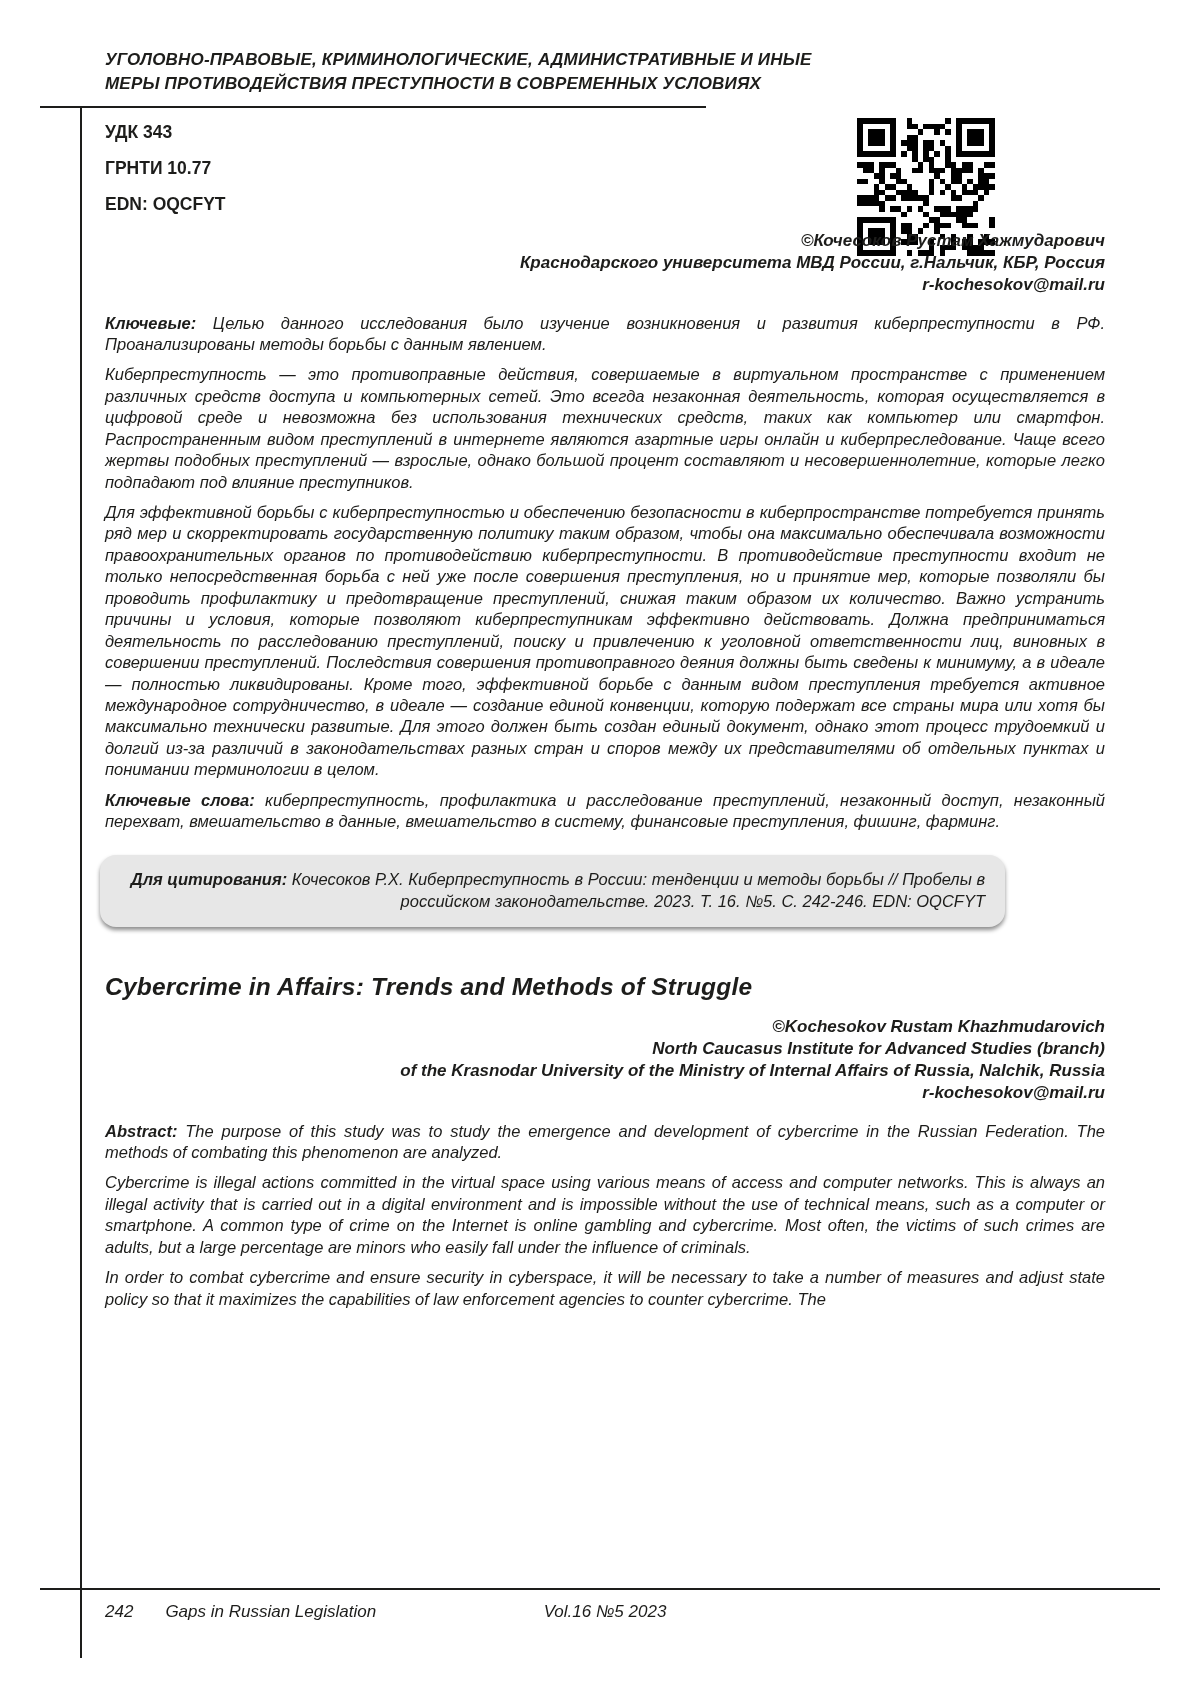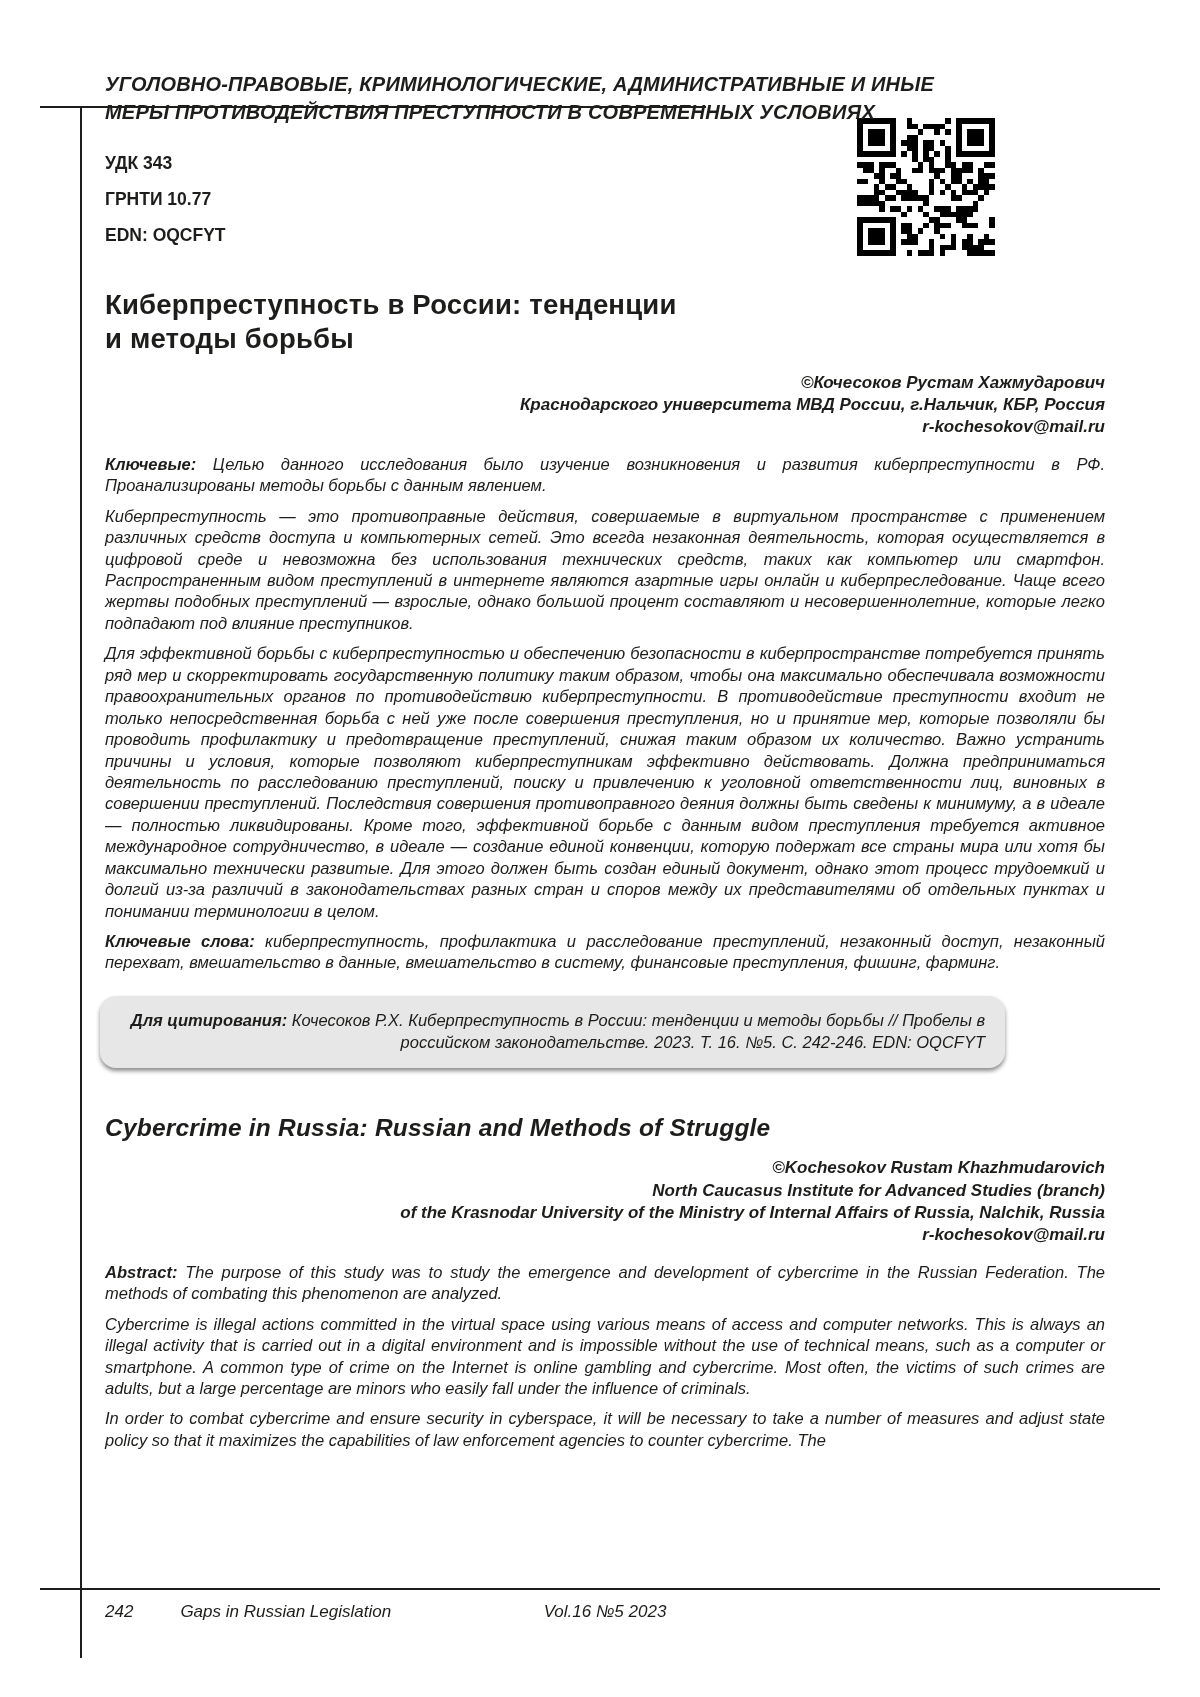--- a/index.html
+++ b/index.html
@@ -12,21 +12,21 @@
   .page { position:absolute; inset:0; }
 
   
   .head-rule   { position:absolute; left:40px;  top:106px;  width:666px;  height:2px; background:#1d1d1b; }
   .vline       { position:absolute; left:80px;  top:106px;  width:2px;    height:1552px; background:#1d1d1b; }
   .footer-rule { position:absolute; left:40px;  top:1588px; width:1120px; height:2px; background:#1d1d1b; }
 
   .content { position:absolute; left:105px; top:0; width:1000px; }
 
   .running-head {
-    margin-top:70px; font-size:20px; font-weight:700; font-style:italic;
+    margin-top:48px; font-size:17px; font-weight:700; font-style:italic;
     line-height:1.42; letter-spacing:.2px;
   }
 
   .meta { margin-top:26px; font-size:17.5px; font-weight:700; }
   .meta > div { margin-bottom:15px; }
 
   .qr { position:absolute; left:857px; top:118px; width:138px; height:138px; }
   .qr svg { display:block; width:138px; height:138px; }
 
   .ru-title { margin-top:42px; font-size:27.5px; font-weight:700; line-height:1.25; letter-spacing:.2px; }
@@ -50,21 +50,21 @@
     font-style:italic; font-size:16.5px; line-height:1.35; text-align:right;
   }
 
   .en-title { margin-top:46px; font-size:24.5px; font-weight:700; font-style:italic; letter-spacing:.2px; }
 
   .footer {
     position:absolute; left:105px; top:1602px; width:1000px;
     display:flex; align-items:flex-start;
     font-size:17px; font-style:italic;
   }
-  .footer-left   { flex:0 0 40%; display:flex; gap:47px; }
+  .footer-left   { flex:0 0 40%; display:flex; gap:32px; }
   .footer-center { flex:0 0 20%; text-align:center; }
   .footer-right  { flex:0 0 40%; text-align:right; line-height:1.55; }
 </style>
 </head>
 <body>
 
 <div class="page">
 
   <div class="head-rule"></div>
   <div class="vline"></div>
@@ -293,41 +293,37 @@
       <div>УГОЛОВНО-ПРАВОВЫЕ, КРИМИНОЛОГИЧЕСКИЕ, АДМИНИСТРАТИВНЫЕ И ИНЫЕ</div>
       <div>МЕРЫ ПРОТИВОДЕЙСТВИЯ ПРЕСТУПНОСТИ В СОВРЕМЕННЫХ УСЛОВИЯХ</div>
     </div>
 
     <div class="meta">
       <div>УДК 343</div>
       <div>ГРНТИ 10.77</div>
       <div>EDN: OQCFYT</div>
     </div>
 
-    <h1 class="ru-title">
-      <span>Киберпреступность в России: тенденции</span><br>
-      <span>и методы борьбы</span>
-    </h1>
 
     <div class="authors">
       <div>©Кочесоков Рустам Хажмударович</div>
       <div>Краснодарского университета МВД России, г.Нальчик, КБР, Россия</div>
       <div>r-kochesokov@mail.ru</div>
     </div>
 
     <p class="body first"><span class="blabel">Ключевые:</span><span> Целью данного исследования было изучение возникновения и развития киберпреступности в РФ. Проанализированы методы борьбы с данным явлением.</span></p>
 
     <p class="body">Киберпреступность — это противоправные действия, совершаемые в виртуальном пространстве с применением различных средств доступа и компьютерных сетей. Это всегда незаконная деятельность, которая осуществляется в цифровой среде и невозможна без использования технических средств, таких как компьютер или смартфон. Распространенным видом преступлений в интернете являются азартные игры онлайн и киберпреследование. Чаще всего жертвы подобных преступлений — взрослые, однако большой процент составляют и несовершеннолетние, которые легко подпадают под влияние преступников.</p>
     <p class="body">Для эффективной борьбы с киберпреступностью и обеспечению безопасности в киберпространстве потребуется принять ряд мер и скорректировать государственную политику таким образом, чтобы она максимально обеспечивала возможности правоохранительных органов по противодействию киберпреступности. В противодействие преступности входит не только непосредственная борьба с ней уже после совершения преступления, но и принятие мер, которые позволяли бы проводить профилактику и предотвращение преступлений, снижая таким образом их количество. Важно устранить причины и условия, которые позволяют киберпреступникам эффективно действовать. Должна предприниматься деятельность по расследованию преступлений, поиску и привлечению к уголовной ответственности лиц, виновных в совершении преступлений. Последствия совершения противоправного деяния должны быть сведены к минимуму, а в идеале — полностью ликвидированы. Кроме того, эффективной борьбе с данным видом преступления требуется активное международное сотрудничество, в идеале — создание единой конвенции, которую подержат все страны мира или хотя бы максимально технически развитые. Для этого должен быть создан единый документ, однако этот процесс трудоемкий и долгий из-за различий в законодательствах разных стран и споров между их представителями об отдельных пунктах и понимании терминологии в целом.</p>
 
     <p class="body keywords"><span class="blabel">Ключевые слова:</span><span> киберпреступность, профилактика и расследование преступлений, незаконный доступ, незаконный перехват, вмешательство в данные, вмешательство в систему, финансовые преступления, фишинг, фарминг.</span></p>
 
     <div class="cite-box"><span class="blabel">Для цитирования:</span><span> Кочесоков Р.Х. Киберпреступность в России: тенденции и методы борьбы // Пробелы в российском законодательстве. 2023. Т. 16. №5. С. 242-246. EDN: OQCFYT</span></div>
 
-    <h2 class="en-title">Cybercrime in Russia: Russian and Methods of Struggle</h2>
+    <h2 class="en-title">Cybercrime in Affairs: Trends and Methods of Struggle</h2>
 
     <div class="authors">
       <div>©Kochesokov Rustam Khazhmudarovich</div>
       <div>North Caucasus Institute for Advanced Studies (branch)</div>
       <div>of the Krasnodar University of the Ministry of Internal Affairs of Russia, Nalchik, Russia</div>
       <div>r-kochesokov@mail.ru</div>
     </div>
 
     <p class="body first"><span class="blabel">Abstract:</span><span> The purpose of this study was to study the emergence and development of cybercrime in the Russian Federation. The methods of combating this phenomenon are analyzed.</span></p>
 

